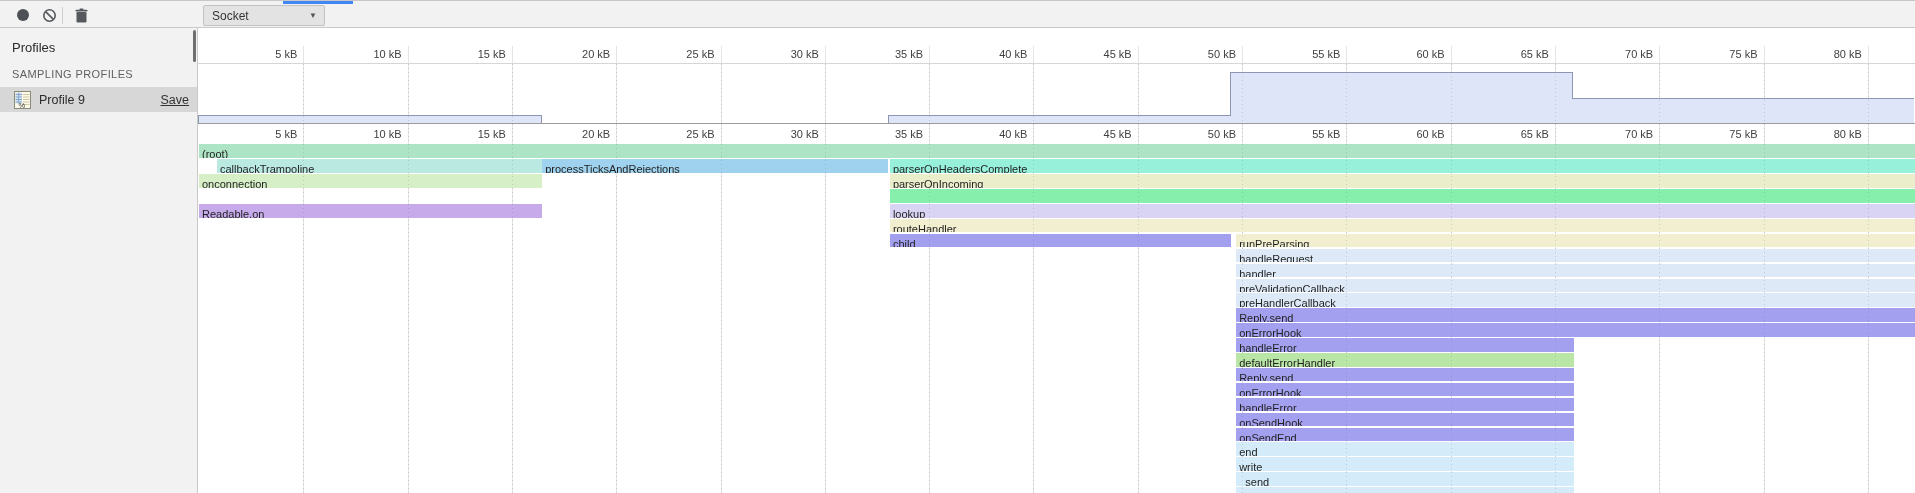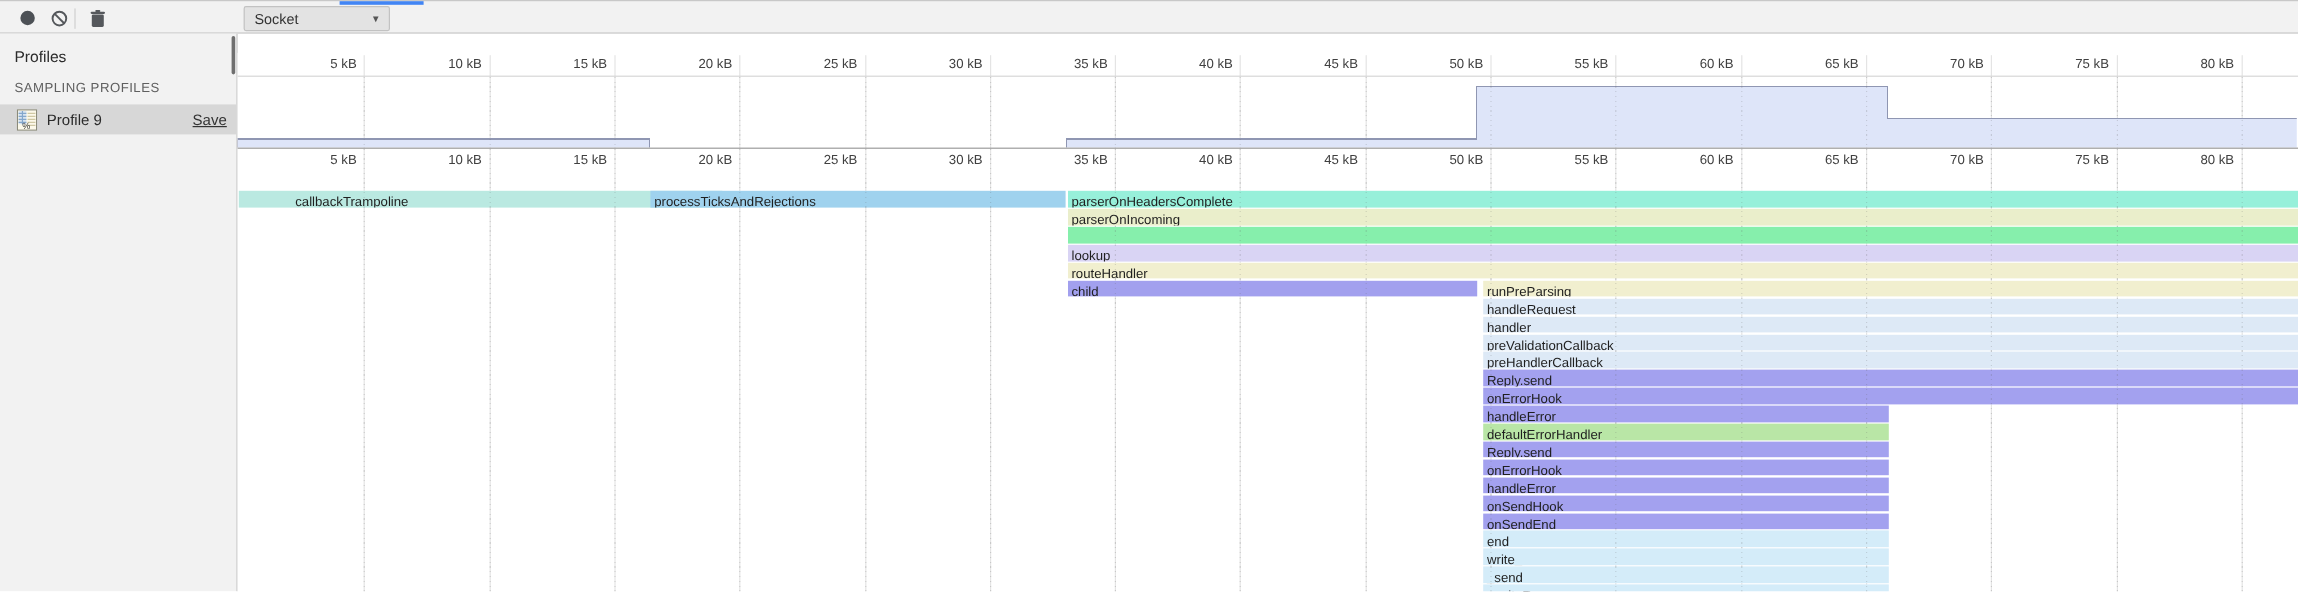--- a/index.html
+++ b/index.html
@@ -172,25 +172,28 @@
       <div class="tick-label" style="left: 1487.5px; top: 2px; height: 17px; line-height: 17px;">75 kB</div>
       <div class="tick-label" style="left: 1487.5px; top: 81px; height: 18px; line-height: 18px;">75 kB</div>
       <div class="gridline" style="left: 1669.8px; top: 2px; height: 463px;"></div>
       <div class="gridline-dash" style="left: 1669.8px; top: 20px; height: 445px;"></div>
       <div class="tick-label" style="left: 1591.8px; top: 2px; height: 17px; line-height: 17px;">80 kB</div>
       <div class="tick-label" style="left: 1591.8px; top: 81px; height: 18px; line-height: 18px;">80 kB</div>
       <svg width="1716" height="59" id="overview-svg" shape-rendering="crispEdges">
         <path d="M 0.0,59 L 0.0,51.9 L 343.1,51.9 L 343.1,59 ZM 690.9,59 L 690.9,51.9 L 1032.6,51.9 L 1032.6,8.3 L 1374.7,8.3 L 1374.7,34.8 L 1716.8,34.8 L 1716.8,59 Z" fill="#dce4f9" fill-opacity="0.95" stroke="none"></path>
         <path d="M 0.0,59 L 0.0,51.9 L 343.1,51.9 L 343.1,59M 690.9,59 L 690.9,51.9 L 1032.6,51.9 L 1032.6,8.3 L 1374.7,8.3 L 1374.7,34.8 L 1716.8,34.8 L 1716.8,59" fill="none" stroke="#8f96b2" stroke-width="1"></path>
       </svg>
-      <div class="bar" style="left: 1px; width: 359px; top: 115.3px; background: rgb(186, 233, 225); padding-left: 44px;"><span class="bar-label">callbackTrampoline</span></div>
+      <div class="bar" style="left: 1px; width: 1716.78px; top: 100.4px; background: rgb(173, 228, 197);"><span class="bar-label">(root)</span></div>
+      <div class="bar" style="left: 19px; width: 359px; top: 115.3px; background: rgb(186, 233, 225);"><span class="bar-label">callbackTrampoline</span></div>
       <div class="bar" style="left: 344.147px; width: 345.859px; top: 115.3px; background: rgb(159, 210, 238);"><span class="bar-label">processTicksAndRejections</span></div>
       <div class="bar" style="left: 691.883px; width: 1025.89px; top: 115.3px; background: rgb(151, 240, 218);"><span class="bar-label">parserOnHeadersComplete</span></div>
+      <div class="bar" style="left: 1px; width: 343.147px; top: 130.2px; background: rgb(214, 239, 198);"><span class="bar-label">onconnection</span></div>
       <div class="bar" style="left: 691.883px; width: 1025.89px; top: 130.2px; background: rgb(234, 238, 203);"><span class="bar-label">parserOnIncoming</span></div>
       <div class="bar" style="left: 691.883px; width: 1126px; top: 145.1px; background: #86efac; text-align: right;"><span class="bar-label">emit</span></div>
+      <div class="bar" style="left: 1px; width: 343.147px; top: 160px; background: rgb(198, 170, 234);"><span class="bar-label">Readable.on</span></div>
       <div class="bar" style="left: 691.883px; width: 1025.89px; top: 160px; background: rgb(217, 212, 244);"><span class="bar-label">lookup</span></div>
       <div class="bar" style="left: 691.883px; width: 1025.89px; top: 174.9px; background: rgb(241, 239, 207);"><span class="bar-label">routeHandler</span></div>
       <div class="bar dotted" style="left: 691.883px; width: 341.061px; top: 189.8px; background: rgb(162, 160, 238);"><span class="bar-label">child</span></div>
       <div class="bar" style="left: 1038.16px; width: 679.619px; top: 189.8px; background: rgb(241, 239, 207);"><span class="bar-label">runPreParsing</span></div>
       <div class="bar" style="left: 1038.16px; width: 679.619px; top: 204.7px; background: rgb(221, 233, 246);"><span class="bar-label">handleRequest</span></div>
       <div class="bar" style="left: 1038.16px; width: 679.619px; top: 219.6px; background: rgb(221, 233, 246);"><span class="bar-label">handler</span></div>
       <div class="bar" style="left: 1038.16px; width: 679.619px; top: 234.5px; background: rgb(221, 233, 246);"><span class="bar-label">preValidationCallback</span></div>
       <div class="bar" style="left: 1038.16px; width: 679.619px; top: 249.4px; background: rgb(221, 233, 246);"><span class="bar-label">preHandlerCallback</span></div>
       <div class="bar" style="left: 1038.16px; width: 679.619px; top: 264.3px; background: rgb(163, 161, 239);"><span class="bar-label">Reply.send</span></div>
       <div class="bar" style="left: 1038.16px; width: 679.619px; top: 279.2px; background: rgb(163, 161, 239);"><span class="bar-label">onErrorHook</span></div>

